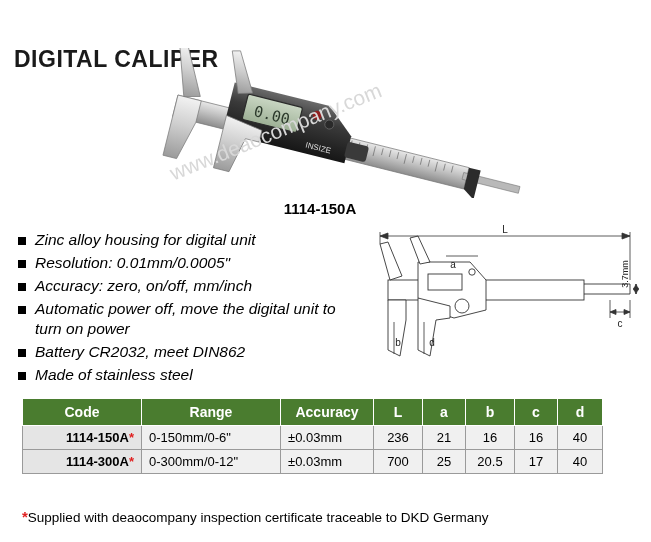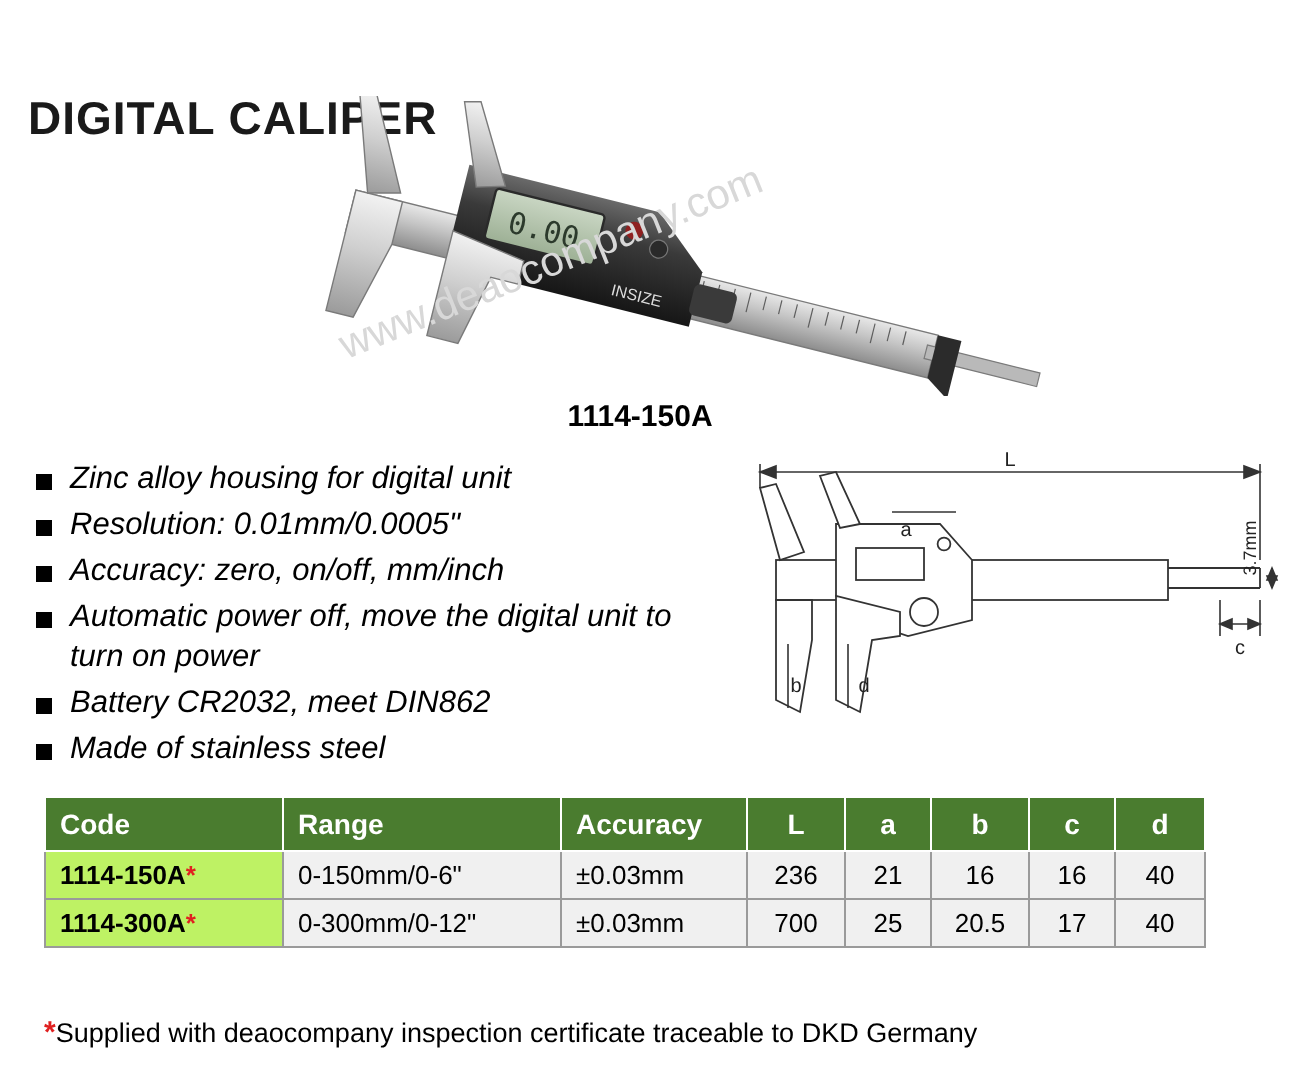--- a/index.html
+++ b/index.html
@@ -99,34 +99,35 @@
     left: 22px;
     top: 398px;
     border-collapse: collapse;
     font-size: 13px;
   }
   #spec-table th {
     background: #4a7c2f;
     color: #ffffff;
     font-weight: bold;
     font-size: 14px;
-    text-align: left;
+    text-align: center;
     padding: 5px 7px;
     border: 1px solid #ffffff;
     white-space: nowrap;
   }
   #spec-table td {
     border: 1px solid #9a9a9a;
     padding: 4px 7px;
     background: #f0f0f0;
     white-space: nowrap;
   }
   #spec-table td.code {
     font-weight: bold;
-    background: #bef264;
+    background: #e5e5e5;
+    text-align: right;
   }
   #spec-table th.c-center, #spec-table td.c-center {
     text-align: center;
   }
   .ast {
     color: #e02020;
     font-weight: bold;
   }
 
   

